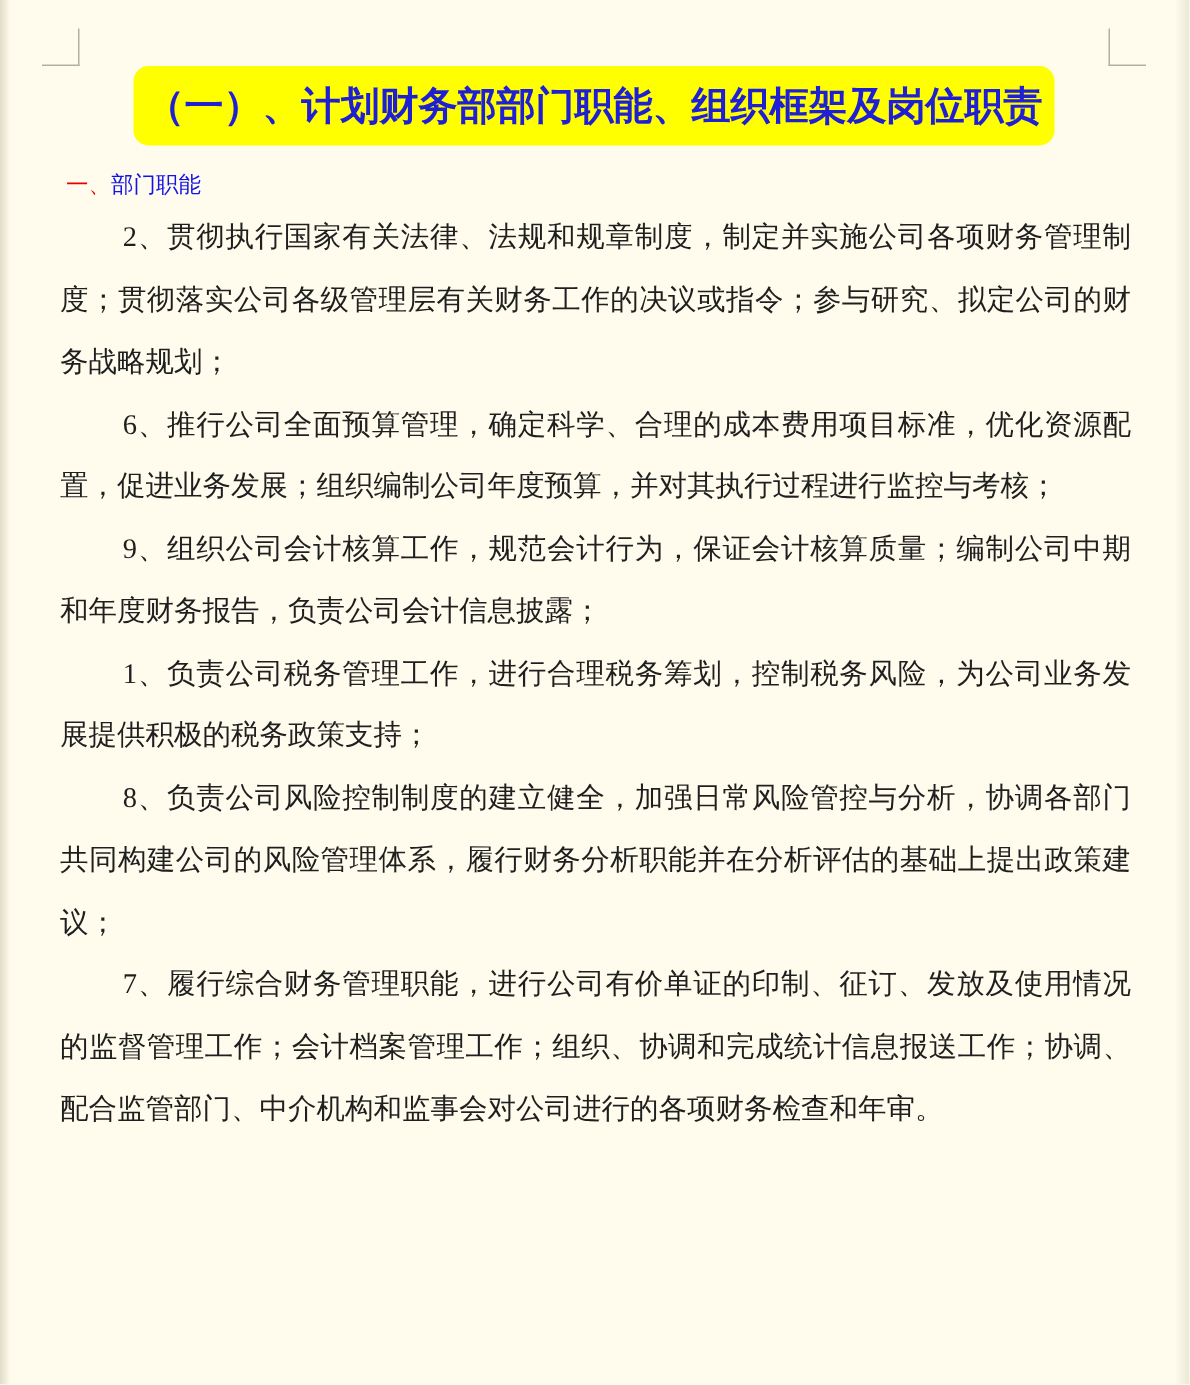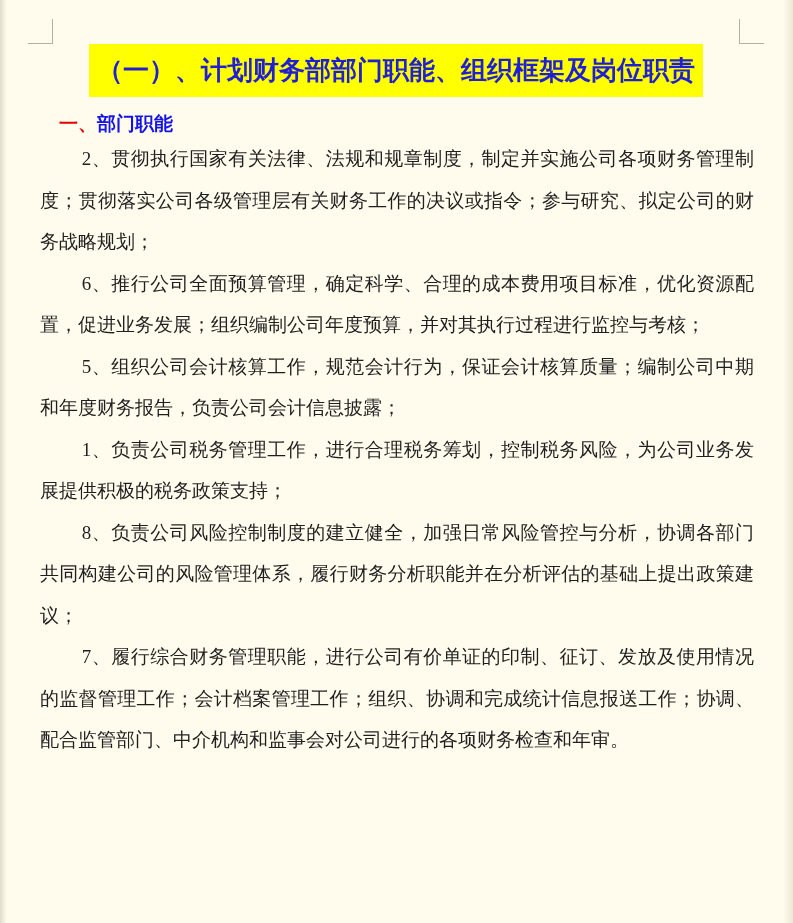--- a/index.html
+++ b/index.html
@@ -26,36 +26,36 @@
   
   .crop-mark { position:absolute; top:19px; width:25px; height:25px; }
   .crop-mark.left  { left:28px;  border-right:1px solid #b3b0a0; border-bottom:1px solid #b3b0a0; }
   .crop-mark.right { left:739px; border-left:1px solid #b3b0a0;  border-bottom:1px solid #b3b0a0; }
 
   .title-banner {
     position:absolute;
     left:89px; top:44px;
     width:614px; height:53px;
     background:#ffff00;
-    display:flex; align-items:center; justify-content:center;
+    display:flex; align-items:center; justify-content:center;border-radius:10px;
   }
   .title-banner .title-text {
     font-size:26px;
     font-weight:bold;
     color:#1f1fd3;
     white-space:nowrap;
     letter-spacing:0px;
     font-family:"Liberation Sans", sans-serif;
   }
 
   .section-heading {
     position:absolute;
-    left:59px; top:111px;
-    font-size:19px;
-    font-weight:bold;
+    left:44px; top:111px;
+    font-size:15px;
+    font-weight:normal;
     line-height:26px;
     white-space:nowrap;
     font-family:"Liberation Sans", sans-serif;
   }
   .section-heading .num { color:#e60000; }
   .section-heading .lbl { color:#1414e6; }
 
   .content {
     position:absolute;
     left:40px; top:138px;
@@ -87,19 +87,19 @@
     <span class="title-text">（一）、计划财务部部门职能、组织框架及岗位职责</span>
   </div>
 
   <div class="section-heading">
     <span class="num">一、</span><span class="lbl">部门职能</span>
   </div>
 
   <div class="content">
     <p>2、贯彻执行国家有关法律、法规和规章制度，制定并实施公司各项财务管理制度；贯彻落实公司各级管理层有关财务工作的决议或指令；参与研究、拟定公司的财务战略规划；</p>
     <p>6、推行公司全面预算管理，确定科学、合理的成本费用项目标准，优化资源配置，促进业务发展；组织编制公司年度预算，并对其执行过程进行监控与考核；</p>
-    <p>5、组织公司会计核算工作，规范会计行为，保证会计核算质量；编制公司中期和年度财务报告，负责公司会计信息披露；</p>
+    <p>9、组织公司会计核算工作，规范会计行为，保证会计核算质量；编制公司中期和年度财务报告，负责公司会计信息披露；</p>
     <p>1、负责公司税务管理工作，进行合理税务筹划，控制税务风险，为公司业务发展提供积极的税务政策支持；</p>
     <p>8、负责公司风险控制制度的建立健全，加强日常风险管控与分析，协调各部门共同构建公司的风险管理体系，履行财务分析职能并在分析评估的基础上提出政策建议；</p>
     <p>7、履行综合财务管理职能，进行公司有价单证的印制、征订、发放及使用情况的监督管理工作；会计档案管理工作；组织、协调和完成统计信息报送工作；协调、配合监管部门、中介机构和监事会对公司进行的各项财务检查和年审。</p>
   </div>
 
 </div>
 
 </body></html>

